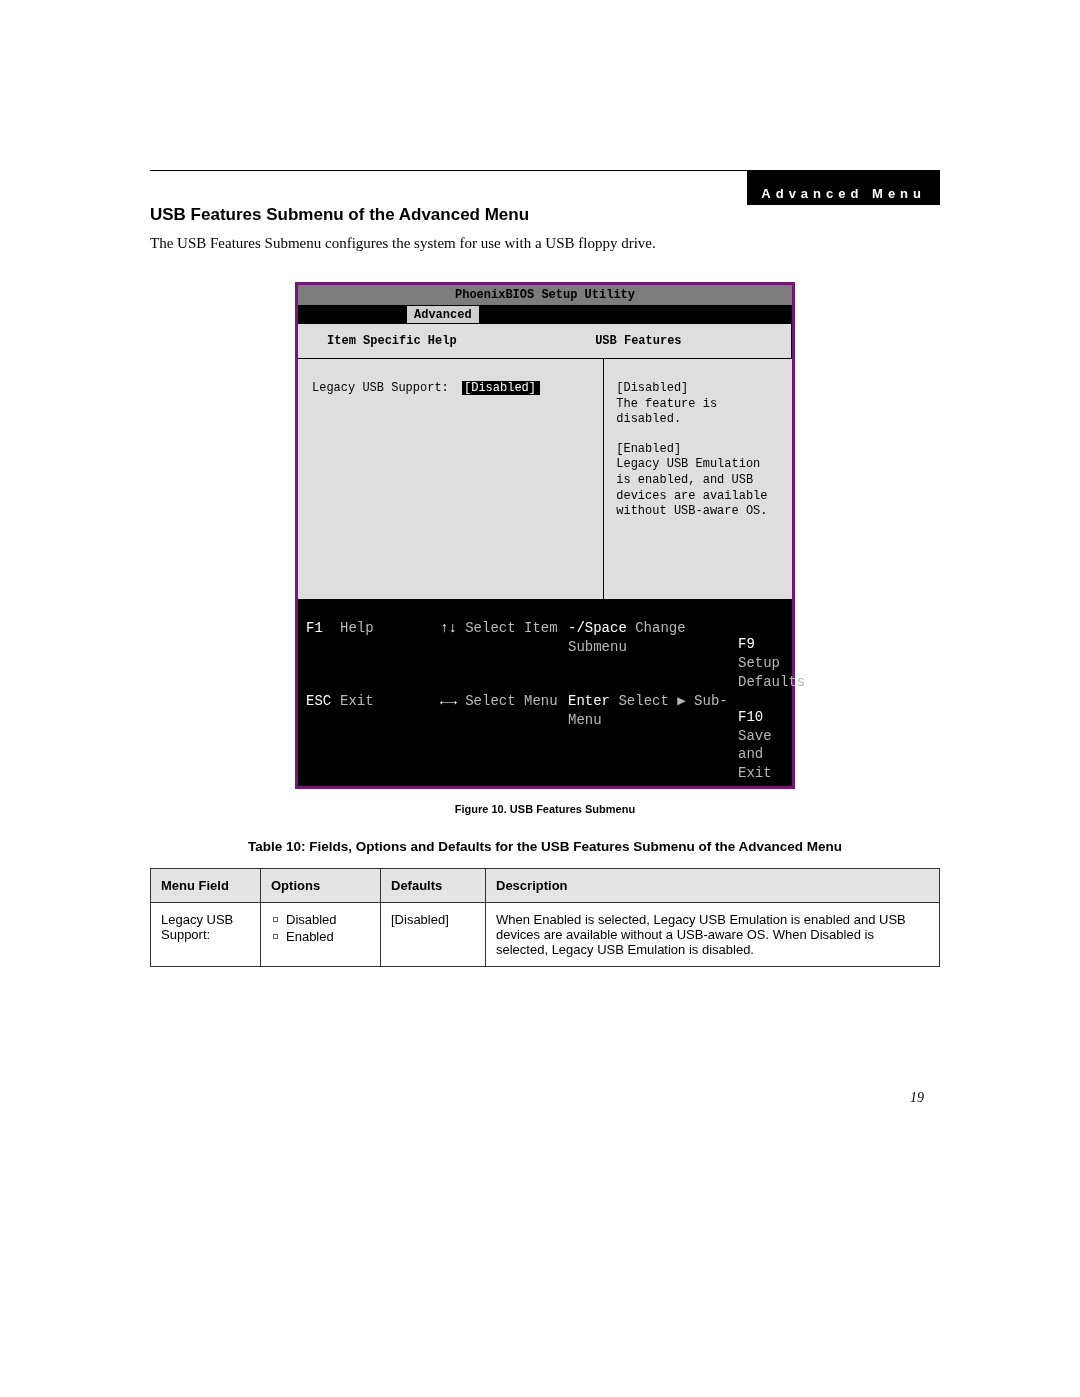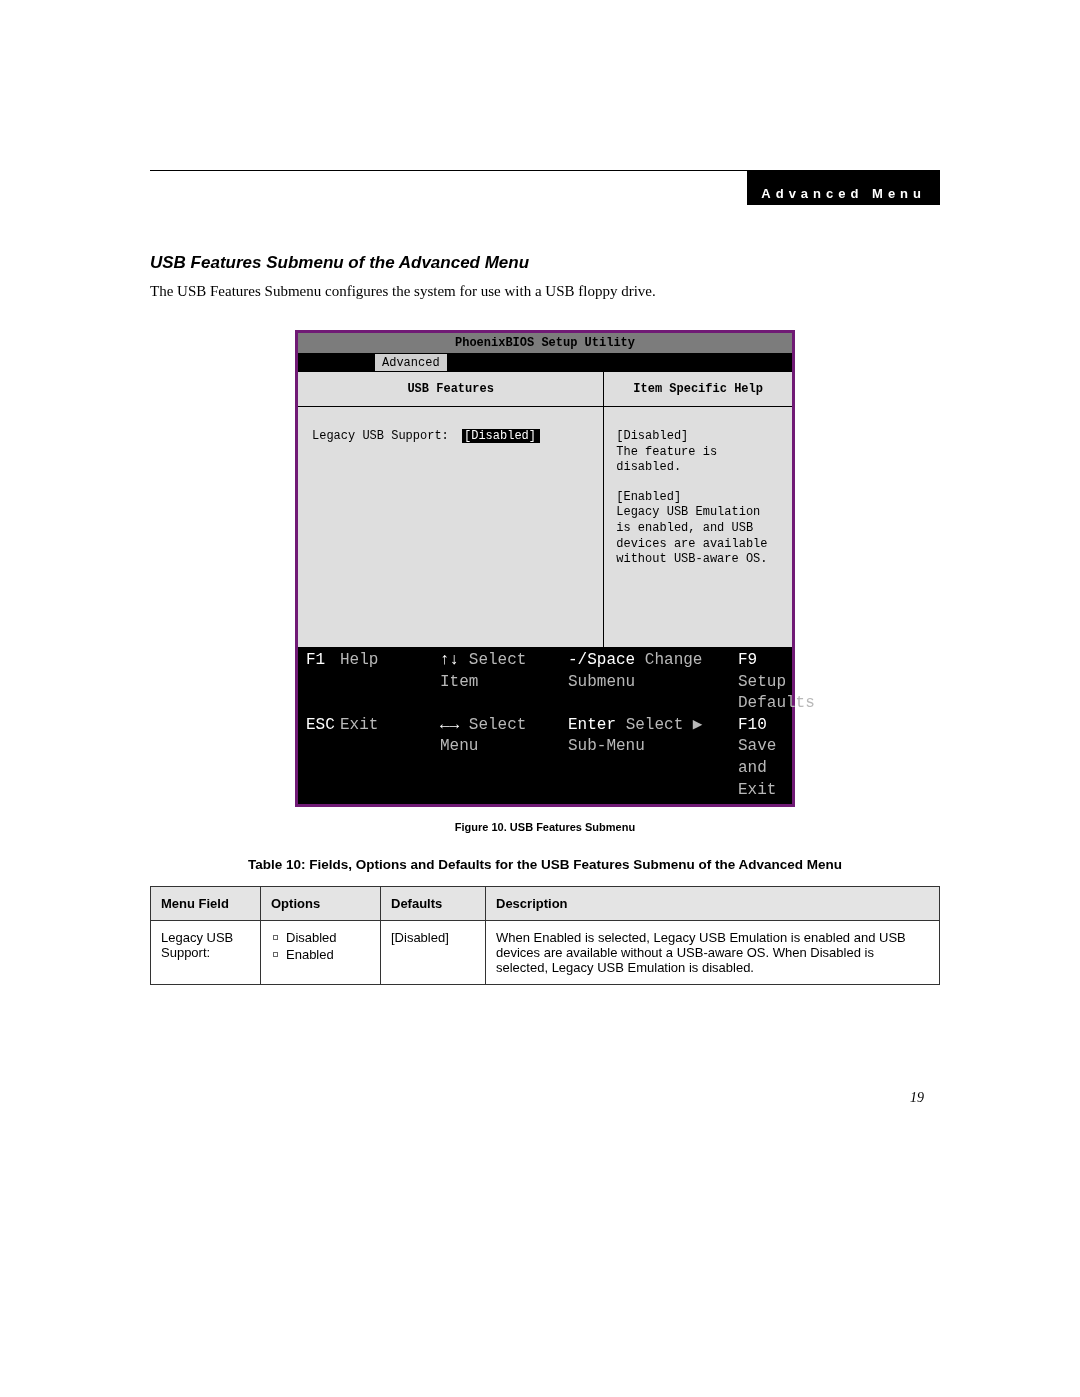--- a/index.html
+++ b/index.html
@@ -31,24 +31,22 @@
     padding: 16px 14px 4px 14px;
     display: inline-block;
     float: right;
     margin-top: -1px;
   }
   .clear { clear: both; }
   .section-title {
     font-family: Arial, Helvetica, sans-serif;
     font-weight: bold;
     font-size: 17px;
-    margin-top: 48px;
     margin-bottom: 10px;
     color: #000;
-    font-style: italic;
   }
   .intro {
     font-size: 15px;
     color: #000;
     margin-bottom: 30px;
   }
   .bios-box {
     width: 500px;
     margin: 0 auto;
     border: 3px solid #701a75;
@@ -65,28 +63,28 @@
   }
   .bios-tabs {
     background: #000;
     color: #fff;
     padding: 0;
     height: 18px;
     position: relative;
   }
   .bios-tab {
     position: absolute;
-    left: 76px;
+    left: 108px;
     top: 0;
     background: #cfcfcf;
     color: #000;
     padding: 2px 7px 1px 7px;
     border-left: 1px solid #000;
     border-right: 1px solid #000;
-    font-weight: normal;
+    font-weight: bold;
   }
   .bios-hdr-row {
     display: flex;
     border-bottom: 1px solid #000;
   }
   .bios-hdr-cell {
     text-align: center;
     font-weight: bold;
     padding: 10px 4px 10px 4px;
   }
@@ -115,33 +113,33 @@
     background: #000;
     color: #fff;
     padding: 0 2px;
     display: inline-block;
     min-width: 78px;
   }
   .help-block { margin-bottom: 14px; }
   .bios-footer {
     background: #000;
     color: #fff;
-    padding: 3px 8px 3px 8px;
+    padding: 20px 8px 3px 8px;
     font-family: 'Courier New', monospace;
-    font-size: 16px;
+    font-size: 14px;
     line-height: 1.35;
   }
   .bios-footer-row { display: flex; }
   .fk { color: #fff; width: 34px; display: inline-block; }
   .fk-txt { color: #b8b8b8; }
   .arrows { color: #fff; }
   .footer-col1 { flex: 0 0 90px; }
   .footer-col2 { flex: 0 0 128px; margin-left: 44px; }
   .footer-col3 { flex: 0 0 170px; }
-  .footer-col4 { flex: 1; text-align: left; }
+  .footer-col4 { flex: 1; text-align: left; margin-top: 16px; }
   .tri { display:inline-block; }
   .fig-caption {
     text-align: center;
     font-family: Arial, Helvetica, sans-serif;
     font-size: 11px;
     font-weight: bold;
     margin: 14px 0 24px 0;
   }
   .table-caption {
     text-align: center;
@@ -196,22 +194,22 @@
   <div class="section-title">USB Features Submenu of the Advanced Menu</div>
   <p class="intro">The USB Features Submenu configures the system for use with a USB floppy drive.</p>
 
   <div class="bios-box">
     <div class="bios-title">PhoenixBIOS Setup Utility</div>
     <div class="bios-tabs">
       <div class="bios-tab">Advanced</div>
     </div>
 
     <div class="bios-hdr-row" style="background:#dedede;">
+      <div class="bios-hdr-cell bios-hdr-right">Item Specific Help</div>
       <div class="bios-hdr-cell bios-hdr-left">USB Features</div>
-      <div class="bios-hdr-cell bios-hdr-right">Item Specific Help</div>
     </div>
 
     <div class="bios-content" style="background:#dedede;">
       <div class="bios-content-left">
         <div class="bios-field-row">
           <span class="bios-field-label">Legacy USB Support:</span>
           <span class="bios-field-value">[Disabled]</span>
         </div>
       </div>
       <div class="bios-content-right">

